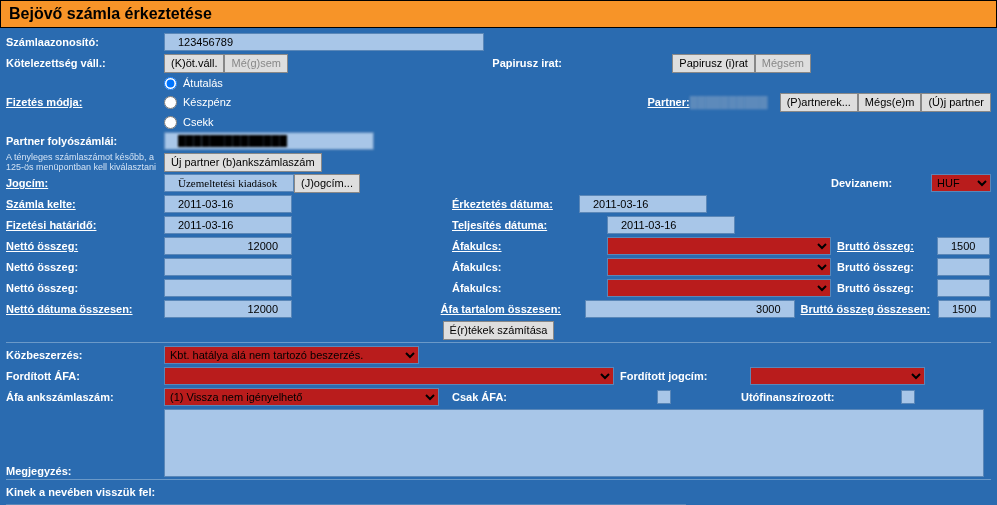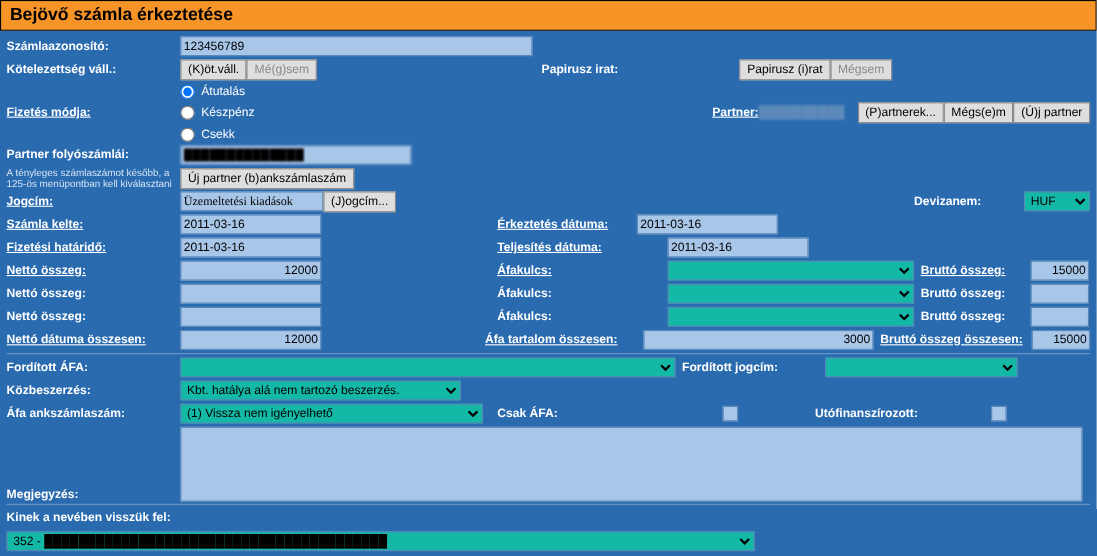--- a/index.html
+++ b/index.html
@@ -5,24 +5,24 @@
   * { box-sizing: border-box; margin: 0; padding: 0; }
   body { font-family: Arial, sans-serif; font-size: 11px; background: #fff; }
   .titlebar { background: #f79428; color: #000; font-weight: bold; font-size: 16px; padding: 4px 8px; border: 1px solid #000; }
   .form { background: #2a6bb0; color: #fff; padding: 4px 6px 6px 6px; }
   .row { display: flex; align-items: center; min-height: 20px; margin-bottom: 1px; }
   .lbl { font-weight: bold; white-space: nowrap; }
   .lbl.u { text-decoration: underline; }
   .col1 { width: 158px; flex-shrink: 0; }
   .sp { flex: 1; }
   input[type=text], select, textarea {
-    background: #a8c6e8; border: 1px solid #5a87b8; font-size: 11px; padding: 1px 2px; height: 18px; color: #000;
+    background: #a8c6e8; border: 1px solid #5a87b8; font-size: 11px; padding: 1px 13px; height: 18px; color: #000;
   }
   textarea { height: auto; resize: none; }
-  select { background: #14b8a6; padding: 0 1px; }
+  select { background: #b91c1c; padding: 0 1px; }
   .btn {
     background: #dedede; border: 1px solid #888; color: #000; font-size: 11px; padding: 1px 6px; cursor: pointer; height: 19px;
   }
   .btn.dis { color: #888; }
   .radio-row { display: flex; align-items: center; margin-left: 158px; height: 18px; }
   .radio-row input { margin-right: 6px; }
   .note { font-size: 9px; color: #d3e3f5; line-height: 10px; }
   .right-align { text-align: right; }
   .hr { border-bottom: 1px solid #6b99c8; margin: 2px 0; }
   .chk { width: 14px; height: 14px; background: #a8c6e8; border: 1px solid #5a87b8; display: inline-block; }
@@ -140,33 +140,36 @@
   <div class="row">
     <span class="lbl u col1">Nettó dátuma összesen:</span>
     <input type="text" class="right-align" style="width: 128px;" value="12000">
     <span style="width:160px"></span>
     <span class="lbl u" style="width:155px">Áfa tartalom összesen:</span>
     <input type="text" class="right-align" style="width: 224px;" value="3000">
     <span class="lbl u" style="width:148px;margin-left:6px">Bruttó összeg összesen:</span>
     <input type="text" class="right-align" style="width: 53px;" value="15000">
   </div>
 
+  <div class="row" style="justify-content:center">
+    <button class="btn">É(r)tékek számítása</button>
+  </div>
 
   <div class="hr"></div>
+
+  <div class="row">
+    <span class="lbl col1">Közbeszerzés:</span>
+    <select style="width:255px"><option>Kbt. hatálya alá nem tartozó beszerzés.</option></select>
+  </div>
 
   <div class="row">
     <span class="lbl col1">Fordított ÁFA:</span>
     <select style="width:450px"><option></option></select>
     <span class="lbl" style="width:130px;margin-left:6px">Fordított jogcím:</span>
     <select style="width:175px"><option></option></select>
-  </div>
-
-  <div class="row">
-    <span class="lbl col1">Közbeszerzés:</span>
-    <select style="width:255px"><option>Kbt. hatálya alá nem tartozó beszerzés.</option></select>
   </div>
 
   <div class="row">
     <span class="lbl col1">Áfa ankszámlaszám:</span>
     <select style="width:275px"><option>(1) Vissza nem igényelhető</option></select>
     <span style="width:13px"></span>
     <span class="lbl" style="width:155px">Csak ÁFA:</span>
     <span style="width:50px"></span>
     <span class="chk"></span>
     <span style="width:70px"></span>

